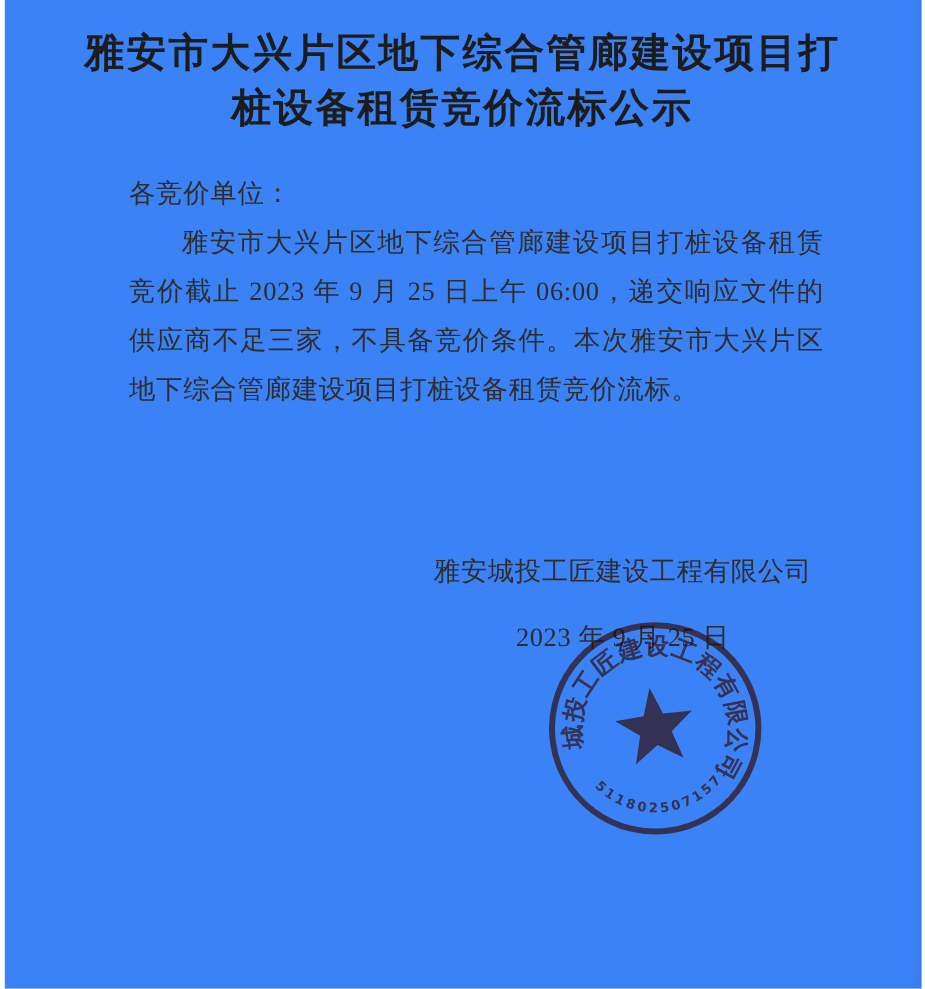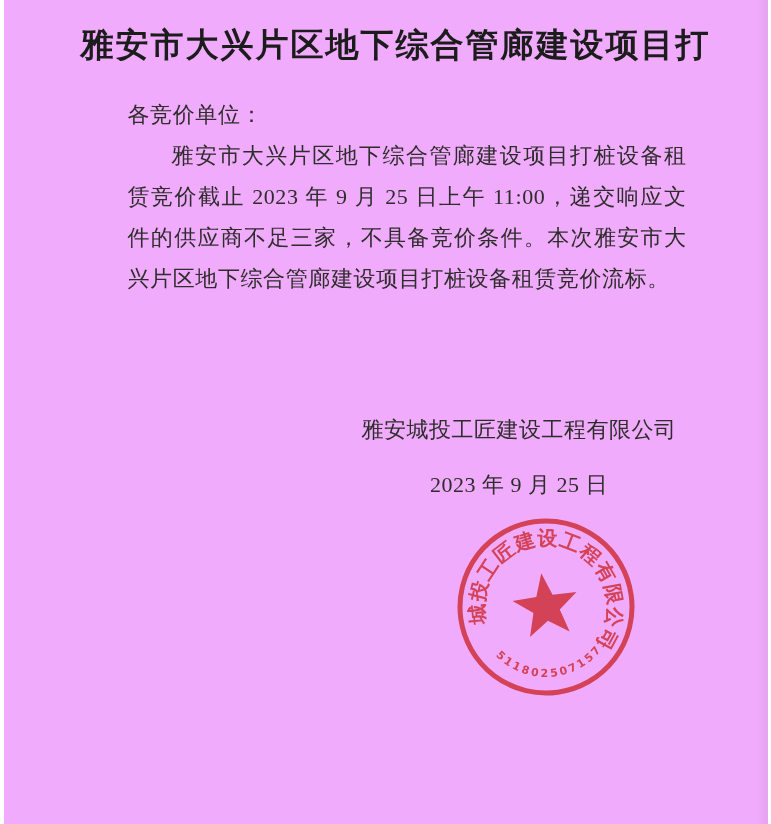--- a/index.html
+++ b/index.html
@@ -2,25 +2,24 @@
 <html><head>
 <meta charset="utf-8">
 <style>
   * { margin: 0; padding: 0; box-sizing: border-box; }
   html, body { background: #ffffff; }
   .page {
     position: relative;
     width: 764px;
     height: 824px;
     margin: 0 auto;
-    background: #f0abfc;
+    background: #3b82f6;
     overflow: hidden;
     font-family: "Liberation Serif", "DejaVu Serif", serif;
     color: #2e2d2b;
-    padding-left: 20px;
   }
   
   .page::after {
     content: "";
     position: absolute;
     top: 0; right: 0; bottom: 0;
     width: 10px;
     background: linear-gradient(to right, rgba(0,0,0,0), rgba(0,0,0,0.05));
     pointer-events: none;
   }
@@ -85,25 +84,26 @@
     letter-spacing: 2.5px;
   }
 </style>
 </head>
 <body>
 
 <div class="page">
 
   <h1 class="doc-title">
     <span class="title-line">雅安市大兴片区地下综合管廊建设项目打</span>
+    <span class="title-line">桩设备租赁竞价流标公示</span>
   </h1>
 
   <div class="doc-body">
     <p class="salutation">各竞价单位：</p>
-    <p class="para">雅安市大兴片区地下综合管廊建设项目打桩设备租赁竞价截止 2023 年 9 月 25 日上午 11:00，递交响应文件的供应商不足三家，不具备竞价条件。本次雅安市大兴片区地下综合管廊建设项目打桩设备租赁竞价流标。</p>
+    <p class="para">雅安市大兴片区地下综合管廊建设项目打桩设备租赁竞价截止 2023 年 9 月 25 日上午 06:00，递交响应文件的供应商不足三家，不具备竞价条件。本次雅安市大兴片区地下综合管廊建设项目打桩设备租赁竞价流标。</p>
   </div>
 
   <div class="signature">
     <span class="sig-company">雅安城投工匠建设工程有限公司</span>
     <span class="sig-date">2023 年 9 月 25 日</span>
   </div>
 
   <div class="seal">
     <svg viewBox="0 0 190 190" xmlns="http://www.w3.org/2000/svg">
       <defs>

